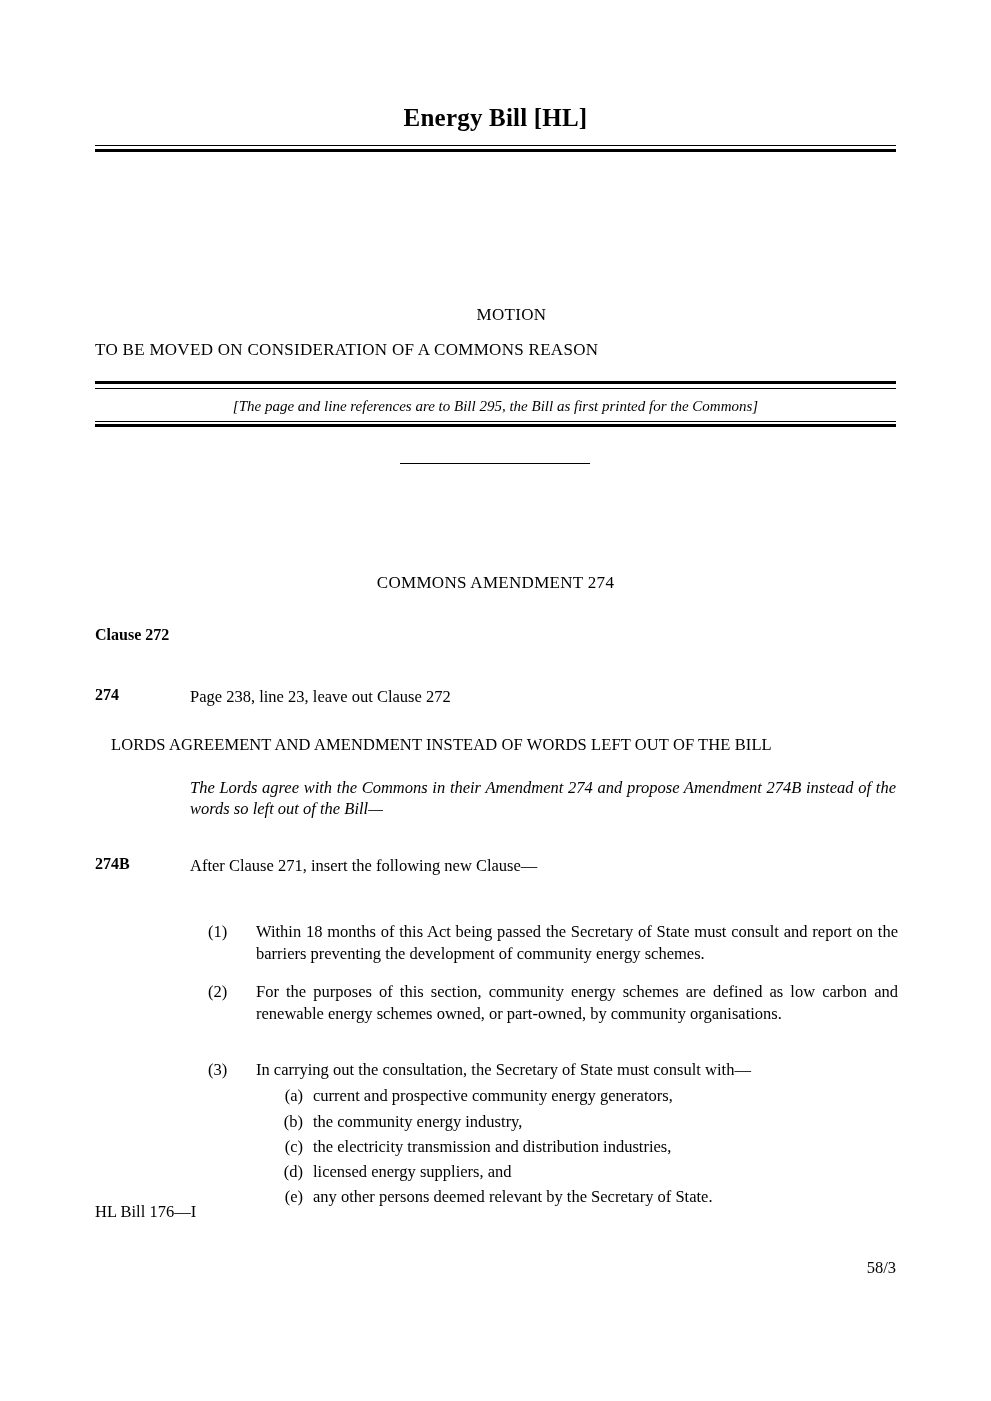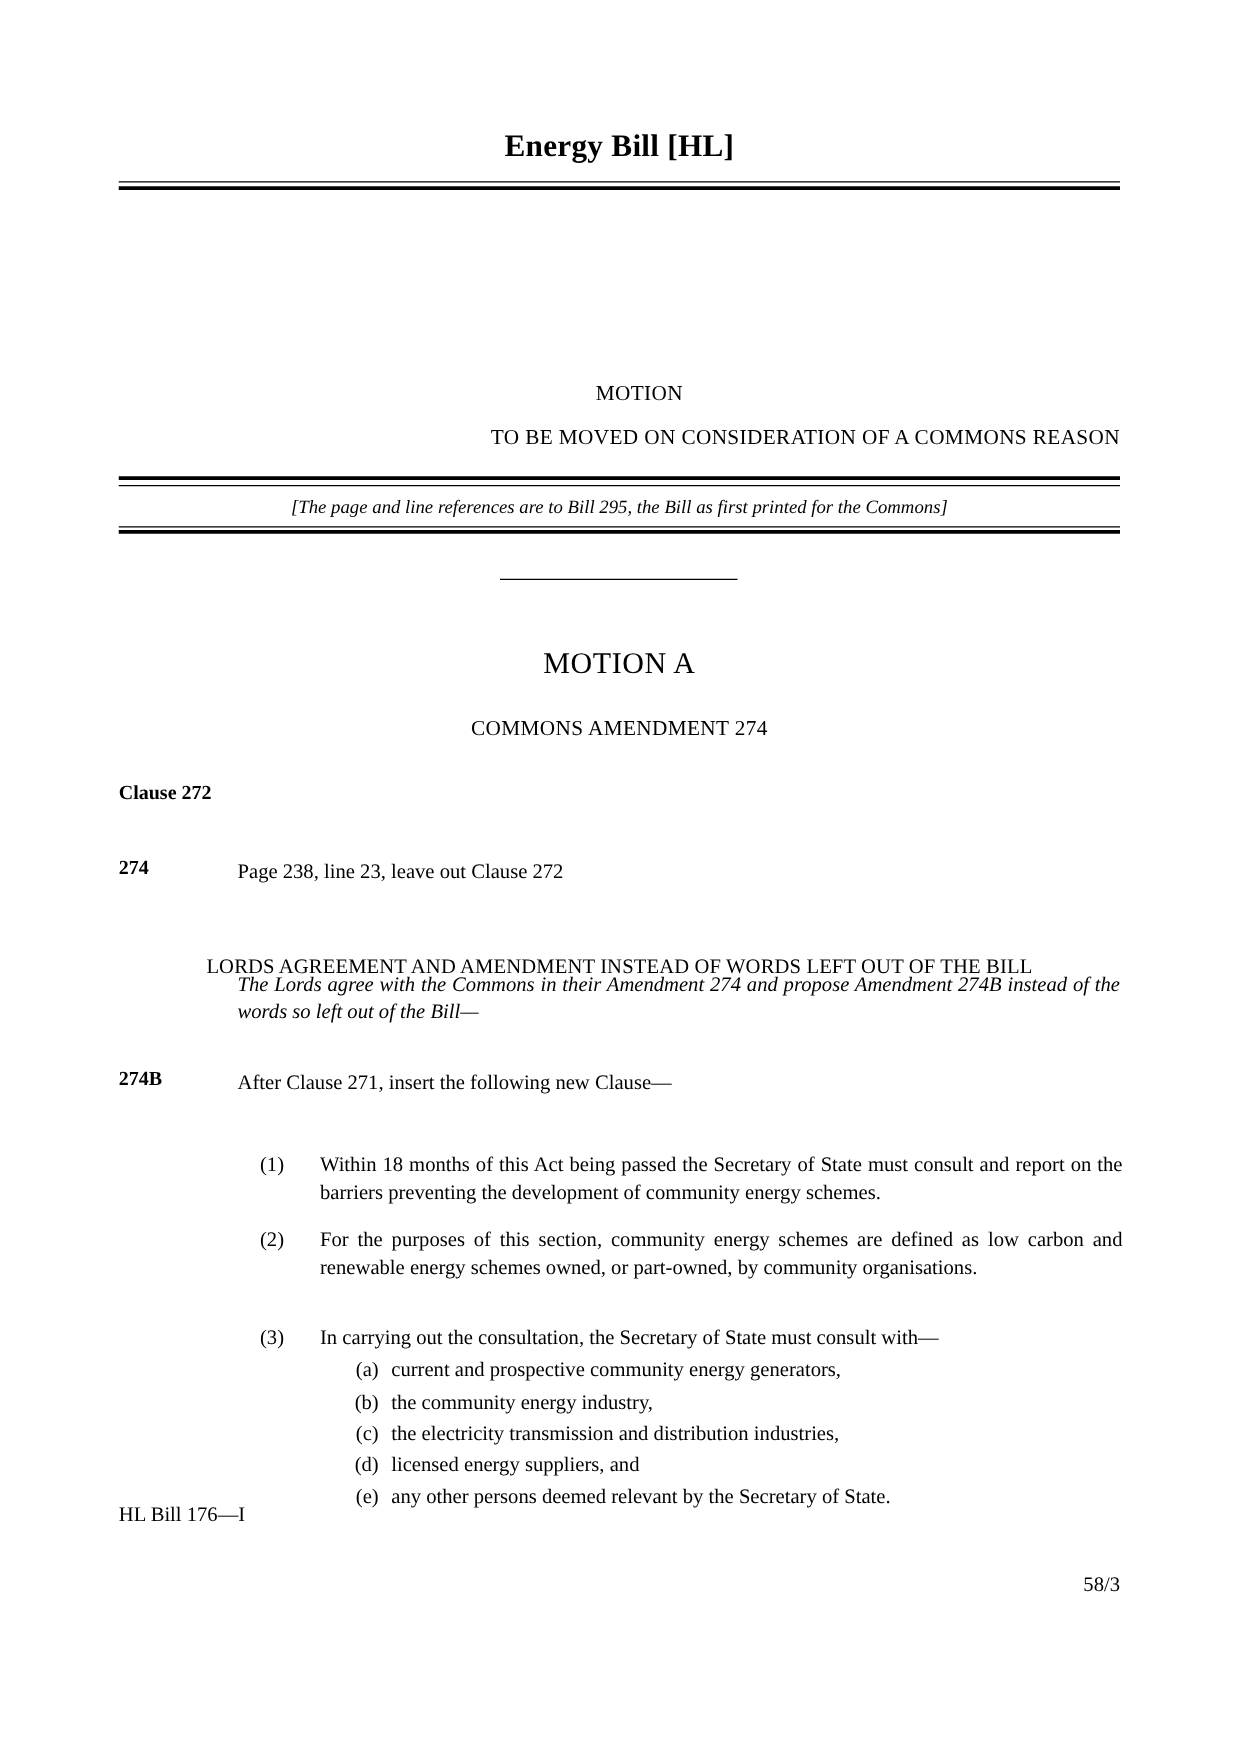--- a/index.html
+++ b/index.html
@@ -56,21 +56,21 @@
     width: 801px;
     text-align: center;
     font-size: 17px;
     letter-spacing: 0.3px;
   }
   .motion-sub {
     position: absolute;
     left: 95px;
     top: 340px;
     width: 801px;
-    text-align: right;
+    text-align: left;
     font-size: 17px;
     letter-spacing: 0.3px;
   }
 
   
   .note-text {
     position: absolute;
     left: 95px;
     top: 398px;
     width: 801px;
@@ -132,27 +132,26 @@
     font-weight: bold;
   }
   .amend-body {
     margin-left: 95px;
     font-size: 16.5px;
     line-height: 1.32;
   }
 
   .lords-heading {
     position: absolute;
-    left: 95px;
+    left: 111px;
     top: 735px;
     width: 801px;
-    text-align: center;
+    text-align: left;
     font-size: 16.5px;
     letter-spacing: 0.1px;
-    margin-top: 28px;
   }
 
   .lords-para {
     position: absolute;
     left: 190px;
     top: 777px;
     width: 706px;
     font-size: 16.5px;
     font-style: italic;
     line-height: 1.28;
@@ -235,21 +234,20 @@
   <div class="motion-sub">TO BE MOVED ON CONSIDERATION OF A COMMONS REASON</div>
 
   <div class="rule-thick" style="top:381px;"></div>
   <div class="rule-thin" style="top:388px;"></div>
   <div class="note-text">[The page and line references are to Bill 295, the Bill as first printed for the Commons]</div>
   <div class="rule-thin" style="top:421px;"></div>
   <div class="rule-thick" style="top:424px;"></div>
 
   <div class="short-divider"></div>
 
-  <div class="motion-a">MOTION A</div>
   <div class="commons-amendment">COMMONS AMENDMENT 274</div>
   <div class="clause-heading">Clause 272</div>
 
   <div class="amend-row" style="top:686px;">
     <span class="amend-num">274</span>
     <div class="amend-body">Page 238, line 23, leave out Clause 272</div>
   </div>
 
   <div class="lords-heading">LORDS AGREEMENT AND AMENDMENT INSTEAD OF WORDS LEFT OUT OF THE BILL</div>
 

